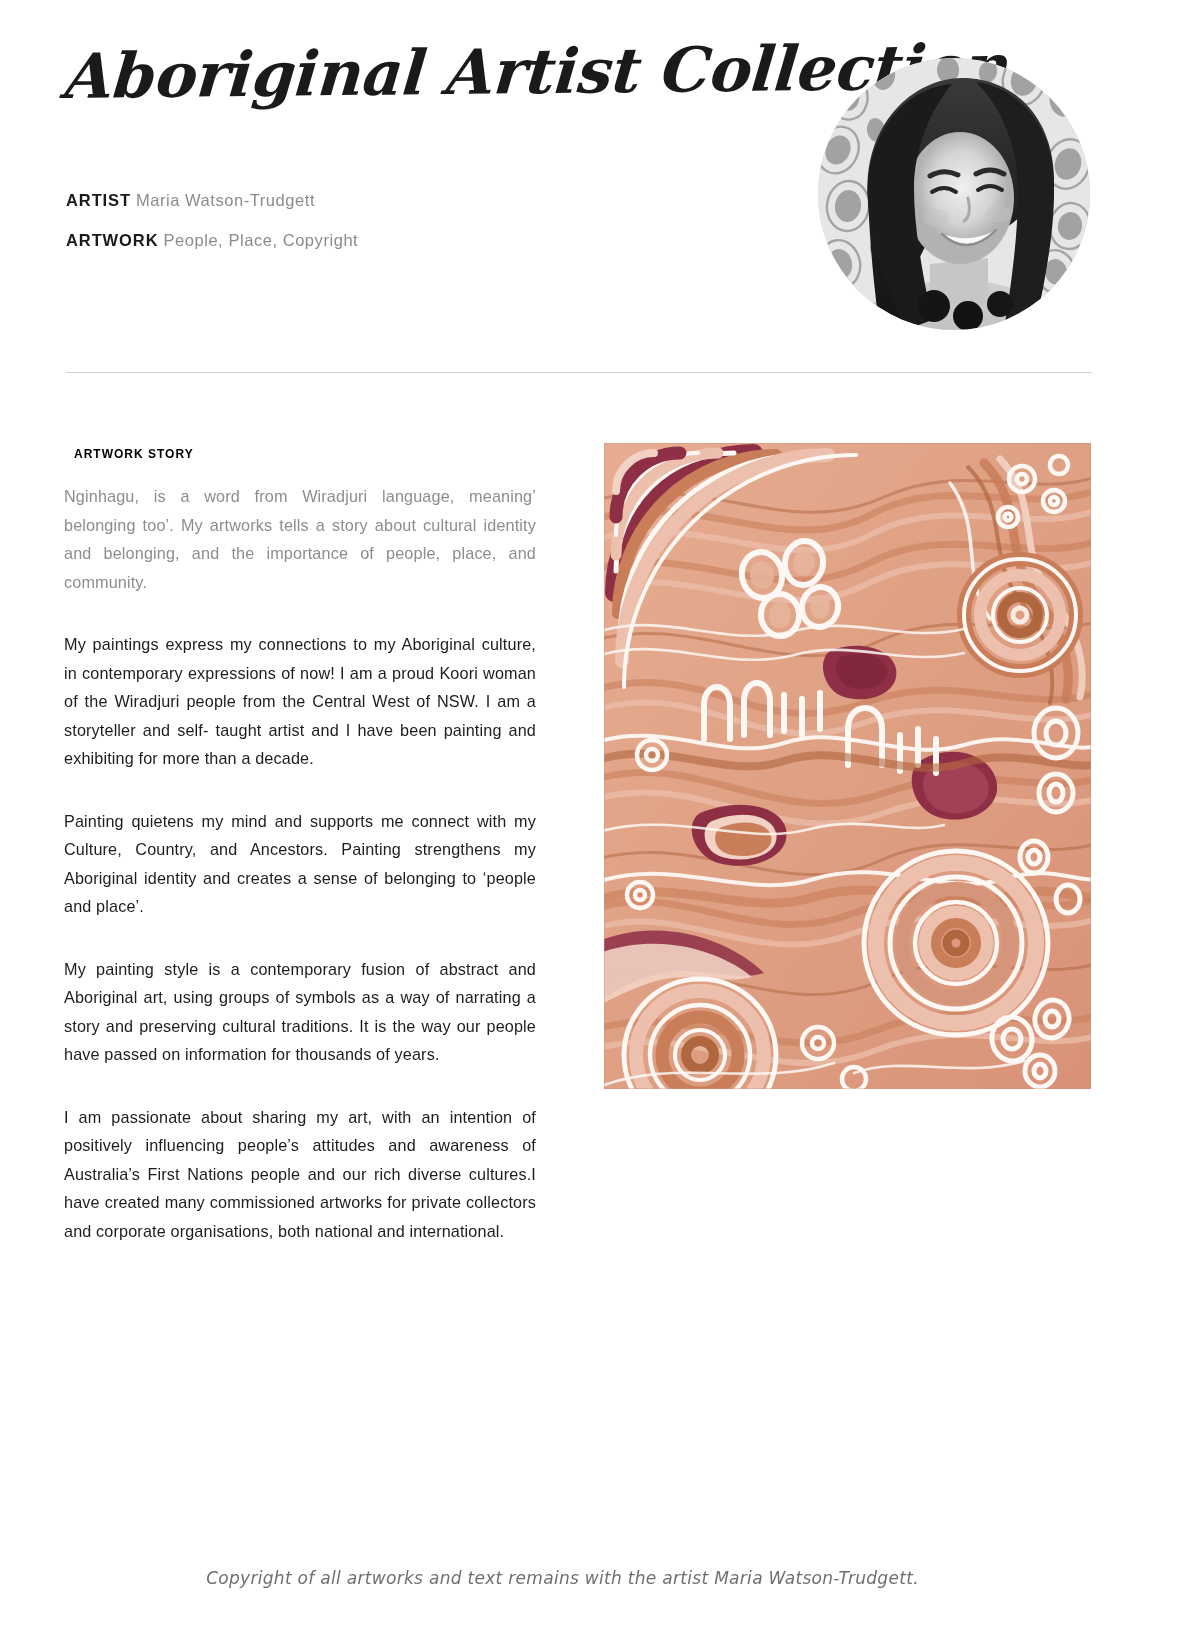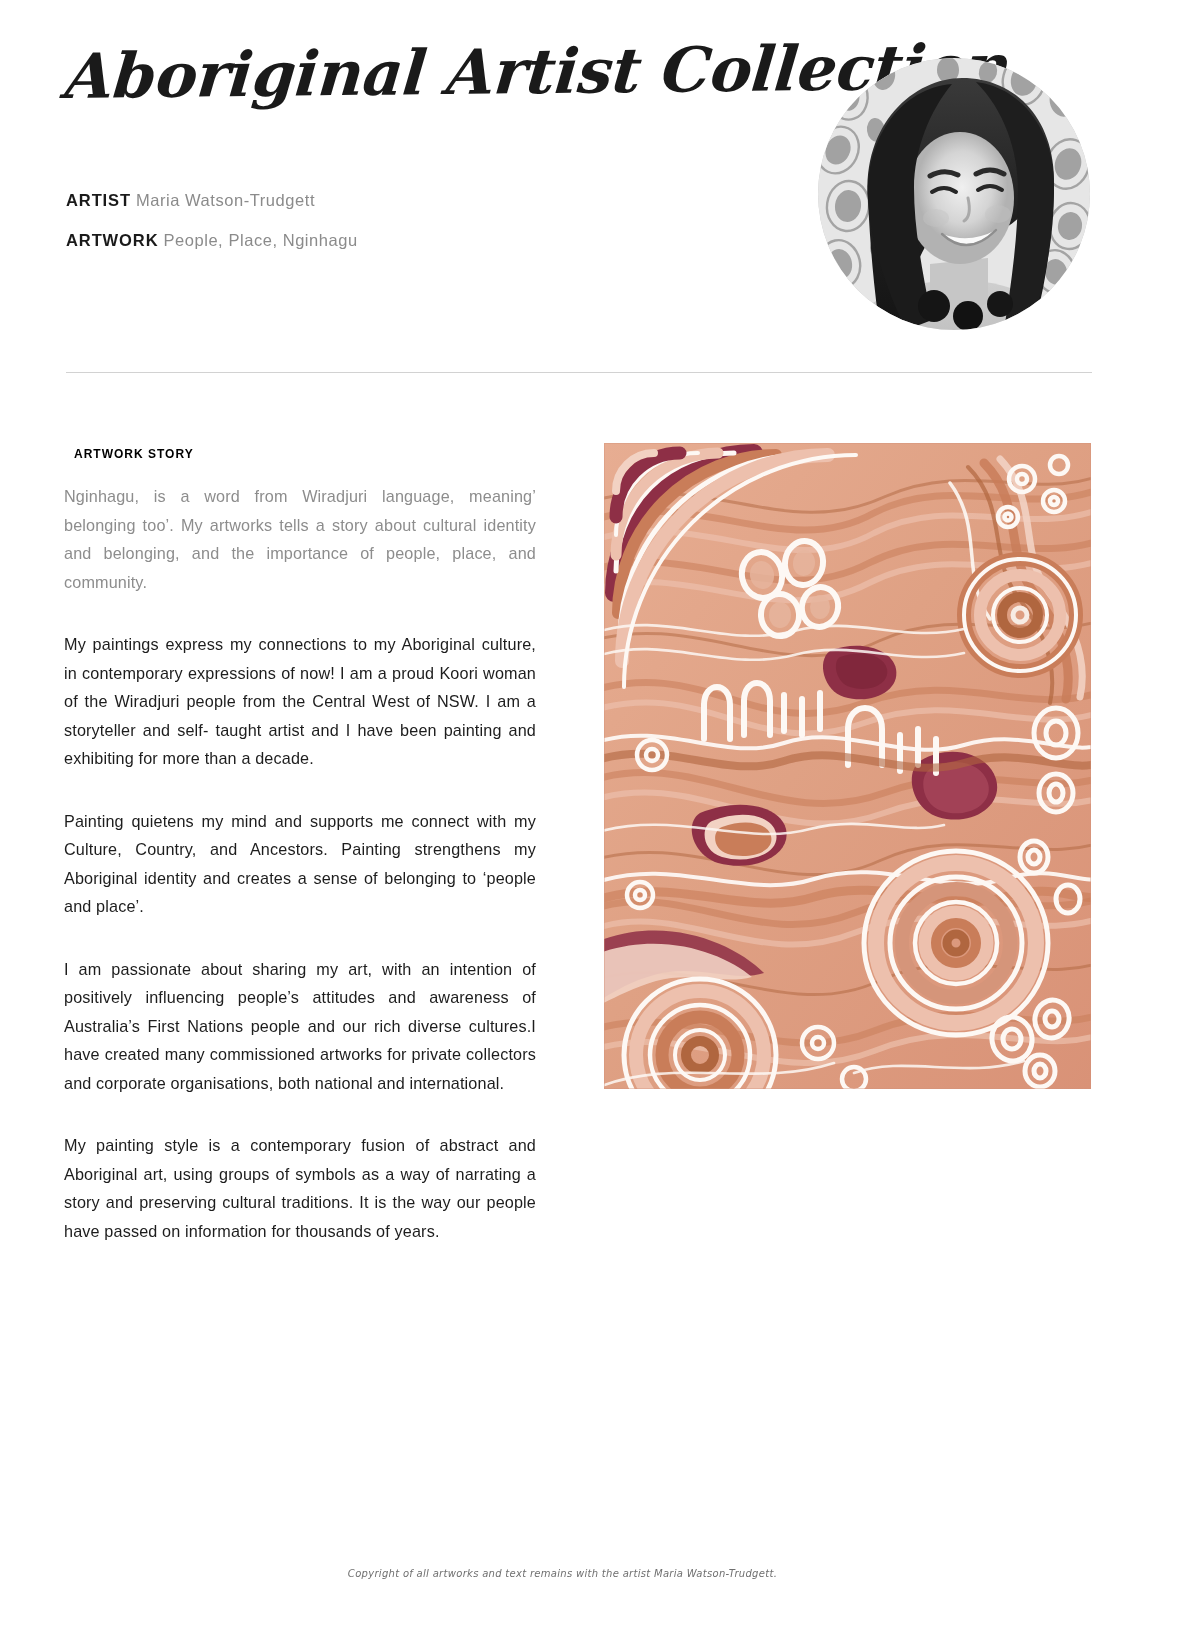--- a/index.html
+++ b/index.html
@@ -126,21 +126,21 @@
 
   
   .footer {
     position: absolute;
     left: 0;
     top: 1568px;
     width: 1125px;
     text-align: center;
     font-family: "DejaVu Sans", sans-serif;
     font-style: italic;
-    font-size: 10px;
+    font-size: 17px;
     letter-spacing: 0.3px;
     color: #6f6f6f;
   }
 </style>
 </head>
 <body>
 
 <div class="page">
 
   <div class="header">
@@ -149,21 +149,21 @@
 
     <div class="meta">
 
       <div class="meta-row">
         <span class="meta-label">ARTIST</span>
         <span class="meta-value">Maria Watson-Trudgett</span>
       </div>
 
       <div class="meta-row">
         <span class="meta-label">ARTWORK</span>
-        <span class="meta-value">People, Place, Nginhagu</span>
+        <span class="meta-value">People, Place, Copyright</span>
       </div>
 
 
     </div>
 
     <div class="portrait">
       <svg viewBox="0 0 272 272" xmlns="http://www.w3.org/2000/svg" aria-hidden="true">
         <defs>
           <clipPath id="circClip">
               <circle cx="136" cy="136" r="136"></circle>
@@ -260,22 +260,22 @@
     </div>
 
     <div class="divider"></div>
   </div>
 
   <div class="story-col">
     <h2 class="story-heading">ARTWORK STORY</h2>
     <p class="story-p muted">Nginhagu, is a word from Wiradjuri language, meaning’ belonging too’. My artworks tells a story about cultural identity and belonging, and the importance of people, place, and community.</p>
     <p class="story-p">My paintings express my connections to my Aboriginal culture, in contemporary expressions of now! I am a proud Koori woman of the Wiradjuri people from the Central West of NSW. I am a storyteller and self- taught artist and I have been painting and exhibiting for more than a decade.</p>
     <p class="story-p">Painting quietens my mind and supports me connect with my Culture, Country, and Ancestors. Painting strengthens my Aboriginal identity and creates a sense of belonging to ‘people and place’.</p>
+    <p class="story-p">My painting style is a contemporary fusion of abstract and Aboriginal art, using groups of symbols as a way of narrating a story and preserving cultural traditions. It is the way our people have passed on information for thousands of years.</p>
     <p class="story-p">I am passionate about sharing my art, with an intention of positively influencing people’s attitudes and awareness of Australia’s First Nations people and our rich diverse cultures.I have created many commissioned artworks for private collectors and corporate organisations, both national and international.</p>
-    <p class="story-p">My painting style is a contemporary fusion of abstract and Aboriginal art, using groups of symbols as a way of narrating a story and preserving cultural traditions. It is the way our people have passed on information for thousands of years.</p>
   </div>
 
   <div class="artwork">
     <svg viewBox="0 0 487 646" xmlns="http://www.w3.org/2000/svg" aria-hidden="true">
       <defs>
         <linearGradient id="bgG" x1="0" y1="0" x2="1" y2="1">
           <stop offset="0%" stop-color="#e7ad92"></stop>
           <stop offset="45%" stop-color="#dfa184"></stop>
           <stop offset="100%" stop-color="#d99277"></stop>
         </linearGradient>

